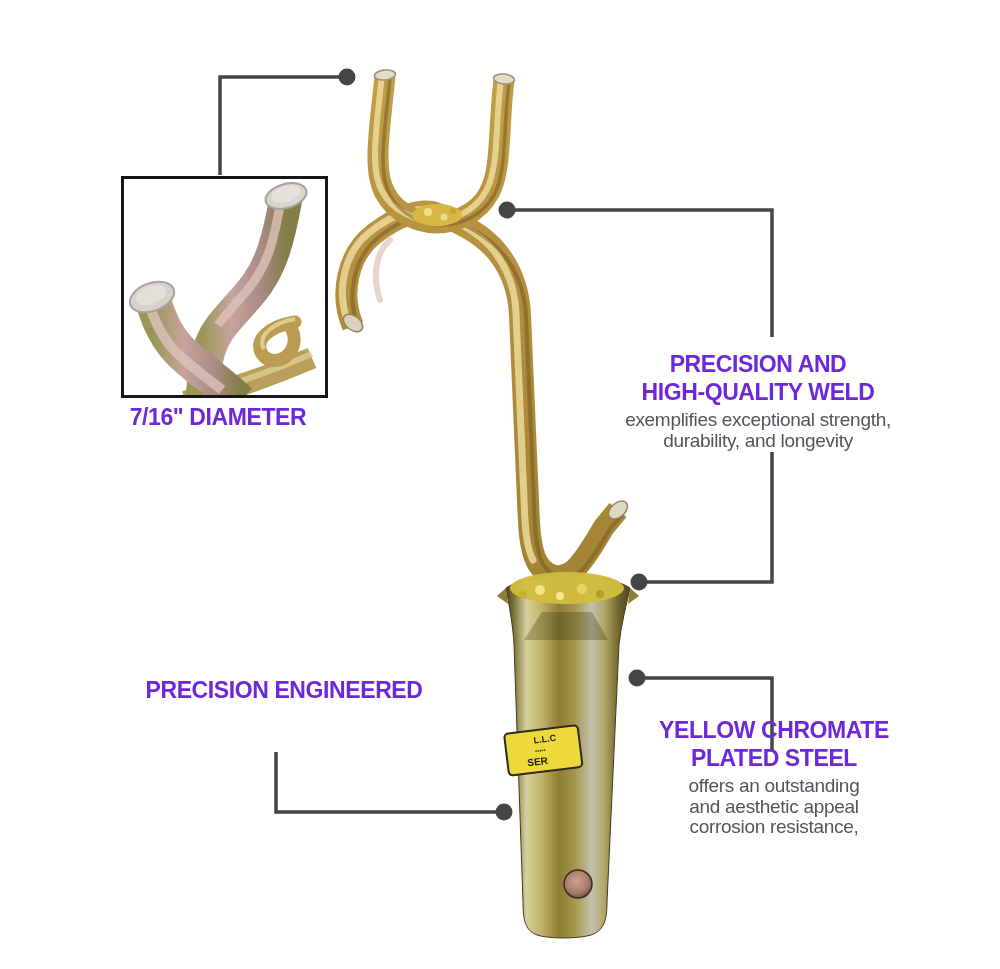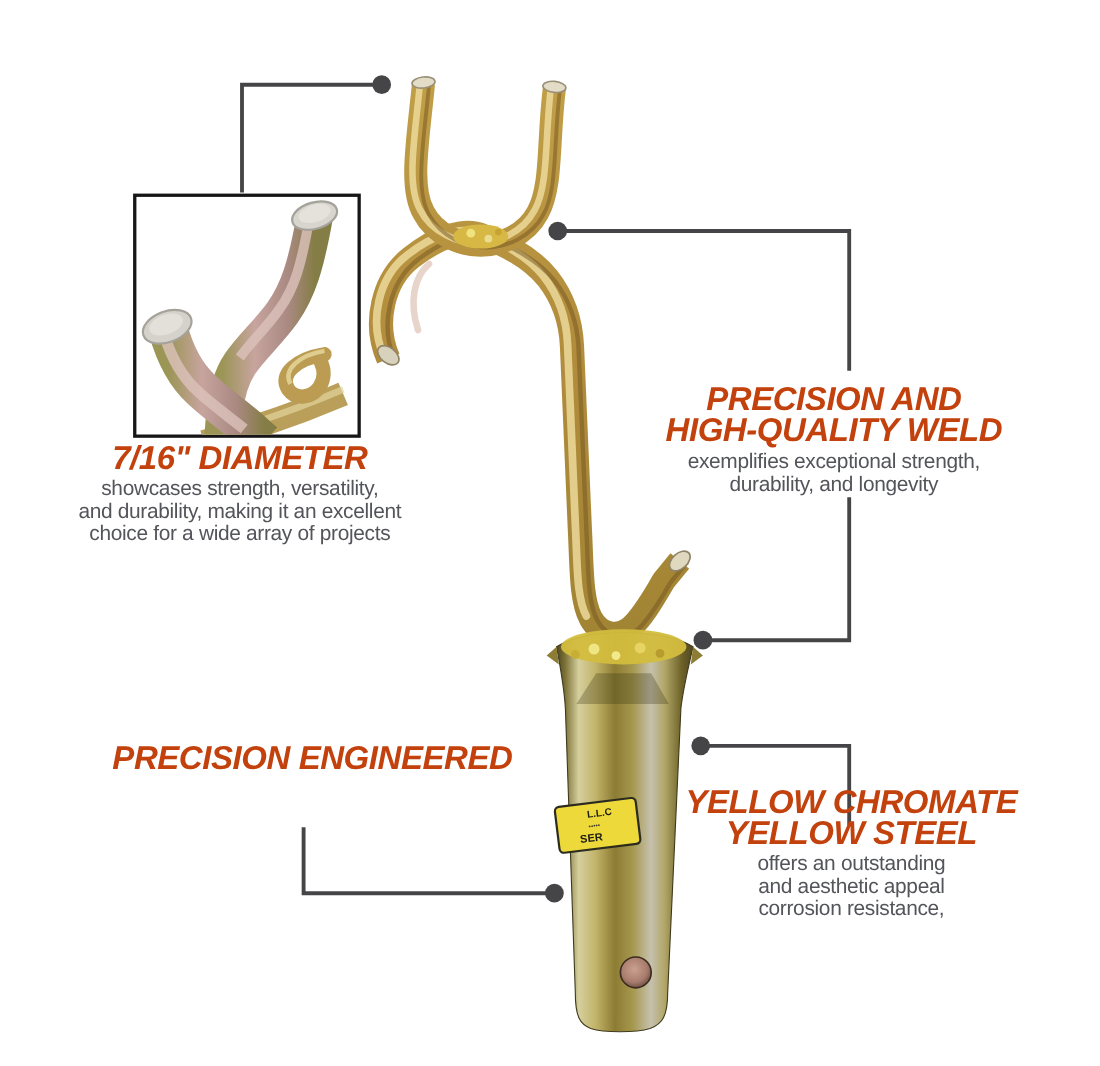--- a/index.html
+++ b/index.html
@@ -1,21 +1,21 @@
 <!DOCTYPE html>
 <html><head>
 <meta charset="utf-8">
 <style>
   html,body{margin:0;padding:0;background:#ffffff;}
   body{width:1000px;height:969px;overflow:hidden;position:relative;
        font-family:"Liberation Sans","DejaVu Sans",sans-serif;}
   .canvas{position:absolute;left:0;top:0;width:1000px;height:969px;background:#ffffff;}
   svg.layer{position:absolute;left:0;top:0;}
   .callout{position:absolute;text-align:center;}
-  .co-head{font-weight:bold;color:#c2410c;font-size:30px;line-height:28px;letter-spacing:-0.4px;font-style:italic;}
+  .co-head{font-weight:bold;color:#6d28d9;font-size:23px;line-height:28px;letter-spacing:-0.4px;}
   .co-body{color:#54555B;font-size:19px;line-height:20.5px;letter-spacing:-0.3px;margin-top:4px;text-align:center;}
   .co-body div{white-space:nowrap;}
   .co-diameter{left:33px;top:403px;width:370px;}
   .co-weld{left:588px;top:350px;width:340px;}
   .co-engineered{left:74px;top:676px;width:420px;}
   .co-material{left:614px;top:716px;width:320px;}
 </style>
 </head>
 <body>
 
@@ -158,46 +158,41 @@
       <circle cx="347" cy="77" r="8.5"></circle>
       <circle cx="507" cy="210" r="8.5"></circle>
       <circle cx="639" cy="582" r="8.5"></circle>
       <circle cx="504" cy="812" r="8.5"></circle>
       <circle cx="637" cy="678" r="8.5"></circle>
     </g>
   </svg>
 
   <div class="callout co-diameter">
     <div class="co-head">7/16" DIAMETER</div>
-    <div class="co-body">
-      <div>showcases strength, versatility,</div>
-      <div>and durability, making it an excellent</div>
-      <div>choice for a wide array of projects</div>
-    </div>
   </div>
 
   <div class="callout co-weld">
     <div class="co-head">
       <div>PRECISION AND</div>
       <div>HIGH-QUALITY WELD</div>
     </div>
     <div class="co-body">
       <div>exemplifies exceptional strength,</div>
       <div>durability, and longevity</div>
     </div>
   </div>
 
   <div class="callout co-engineered">
     <div class="co-head">PRECISION ENGINEERED</div>
   </div>
 
   <div class="callout co-material">
     <div class="co-head">
       <div>YELLOW CHROMATE</div>
-      <div>YELLOW STEEL</div>
+      <div>PLATED STEEL</div>
     </div>
     <div class="co-body">
       <div>offers an outstanding</div>
       <div>and aesthetic appeal</div>
       <div>corrosion resistance,</div>
     </div>
   </div>
 
 </div>
 

